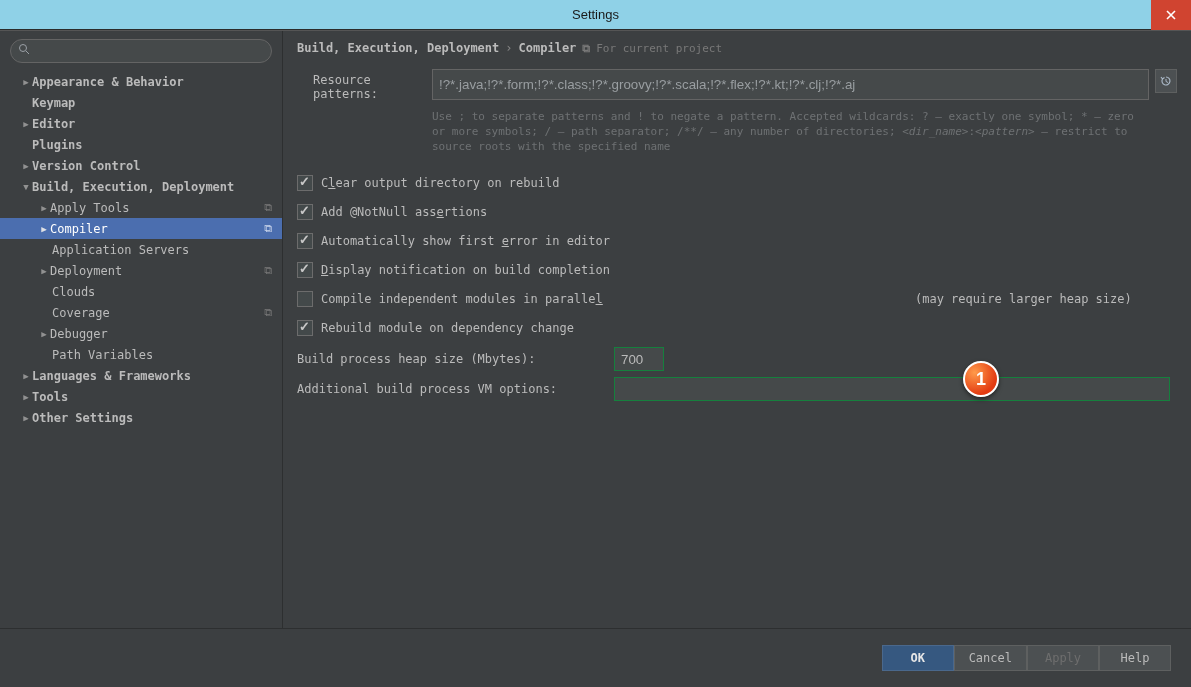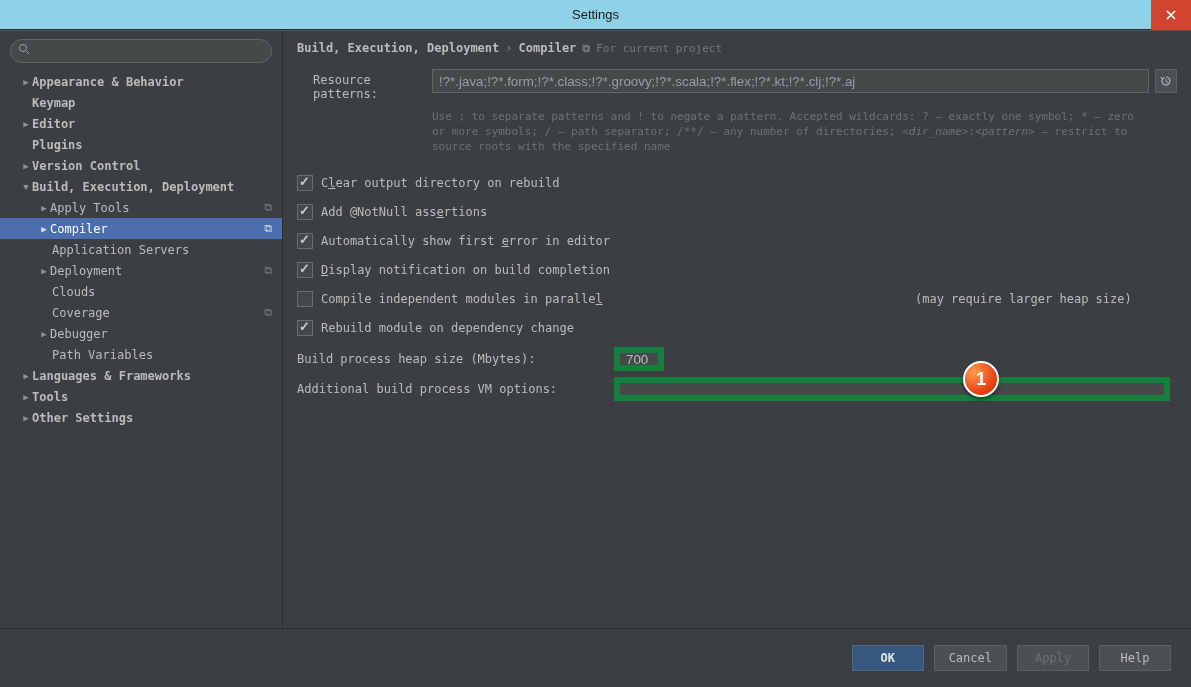--- a/index.html
+++ b/index.html
@@ -30,39 +30,39 @@
   .proj-badge{margin-left:auto;margin-right:10px;color:#787878;font-size:11px;}
   .tree-row.sel .proj-badge{color:#cbd6ec;}
   
   .panel{flex:1;padding:10px 14px 10px 14px;position:relative;display:flex;flex-direction:column;}
   .crumb{color:#bbbbbb;font-weight:bold;display:flex;align-items:center;gap:6px;margin-bottom:14px;}
   .crumb .sep{color:#888;font-weight:normal;}
   .crumb .scope{color:#787878;font-weight:normal;font-size:11px;}
   .crumb .scope-icon{color:#787878;font-size:11px;}
   .form-row{display:flex;align-items:flex-start;margin-bottom:4px;}
   .form-label{width:135px;padding-top:4px;padding-left:16px;}
-  .resource-input{flex:1;height:24px;background:#45494a;border:1px solid #646464;color:#999ea1;padding:0 6px;}
+  .resource-input{flex:1;height:31px;background:#45494a;border:1px solid #646464;color:#999ea1;padding:0 6px;}
   .history-btn{width:22px;height:24px;margin-left:6px;background:#4c5052;border:1px solid #5e6060;display:flex;align-items:center;justify-content:center;color:#a9b7c6;font-size:11px;}
   .hint{color:#6e7173;font-size:11px;line-height:15px;margin:4px 0 14px 135px;max-width:720px;}
   .hint i{font-style:italic;}
   .check-row{display:flex;align-items:center;height:29px;}
   .check-row input[type=checkbox]{appearance:none;width:16px;height:16px;border:1px solid #6c6c6c;background:#43494a;margin:0 8px 0 0;position:relative;}
   .check-row input[type=checkbox]:checked{background:#43494a;}
   .check-row input[type=checkbox]:checked::after{content:"✓";position:absolute;left:1px;top:-2px;color:#c7c7c7;font-size:13px;font-weight:bold;}
   .check-row .lbl{}
   .check-row .lbl u{text-decoration:underline;}
   .check-row .note{margin-left:18px;color:#bbbbbb;position:absolute;left:614px;}
   .field-row{display:flex;align-items:center;height:30px;}
   .field-row .flabel{width:317px;}
-  .field-row input[type=text]{height:24px;background:#45494a;border:6px solid #15803d;color:#bbbbbb;padding:0 6px;}
+  .field-row input[type=text]{height:24px;background:#45494a;border:1px solid #15803d;color:#bbbbbb;padding:0 6px;}
   .heap-input{width:50px;}
   .vm-input{width:556px;}
   .callout{position:absolute;left:680px;top:330px;width:36px;height:36px;border-radius:50%;background:radial-gradient(circle at 30% 30%,#ff9a4a,#e33b12 70%);border:2px solid #fff;box-shadow:0 2px 4px rgba(0,0,0,.5);display:flex;align-items:center;justify-content:center;color:#fff;font-weight:bold;font-size:18px;font-family:Arial,sans-serif;}
   
-  .footer{height:58px;border-top:1px solid #2d2f30;display:flex;align-items:center;justify-content:flex-end;padding:0 20px;gap:10px;background:#3c3f41;}
+  .footer{height:58px;border-top:1px solid #2d2f30;display:flex;align-items:center;justify-content:flex-end;padding:0 20px;background:#3c3f41;}
   .btn{min-width:72px;height:26px;border:1px solid #5e6060;background:#4c5052;color:#bbbbbb;display:flex;align-items:center;justify-content:center;padding:0 14px;font-family:inherit;font-size:12px;}
   .btn.primary{background:#365880;border-color:#4a688c;color:#e6e6e6;font-weight:bold;}
   .btn.disabled{color:#6e6e6e;}
 </style>
 </head>
 <body>
 
 <div class="titlebar">
   <div class="logo">
     <svg width="16" height="16" viewBox="0 0 16 16">

